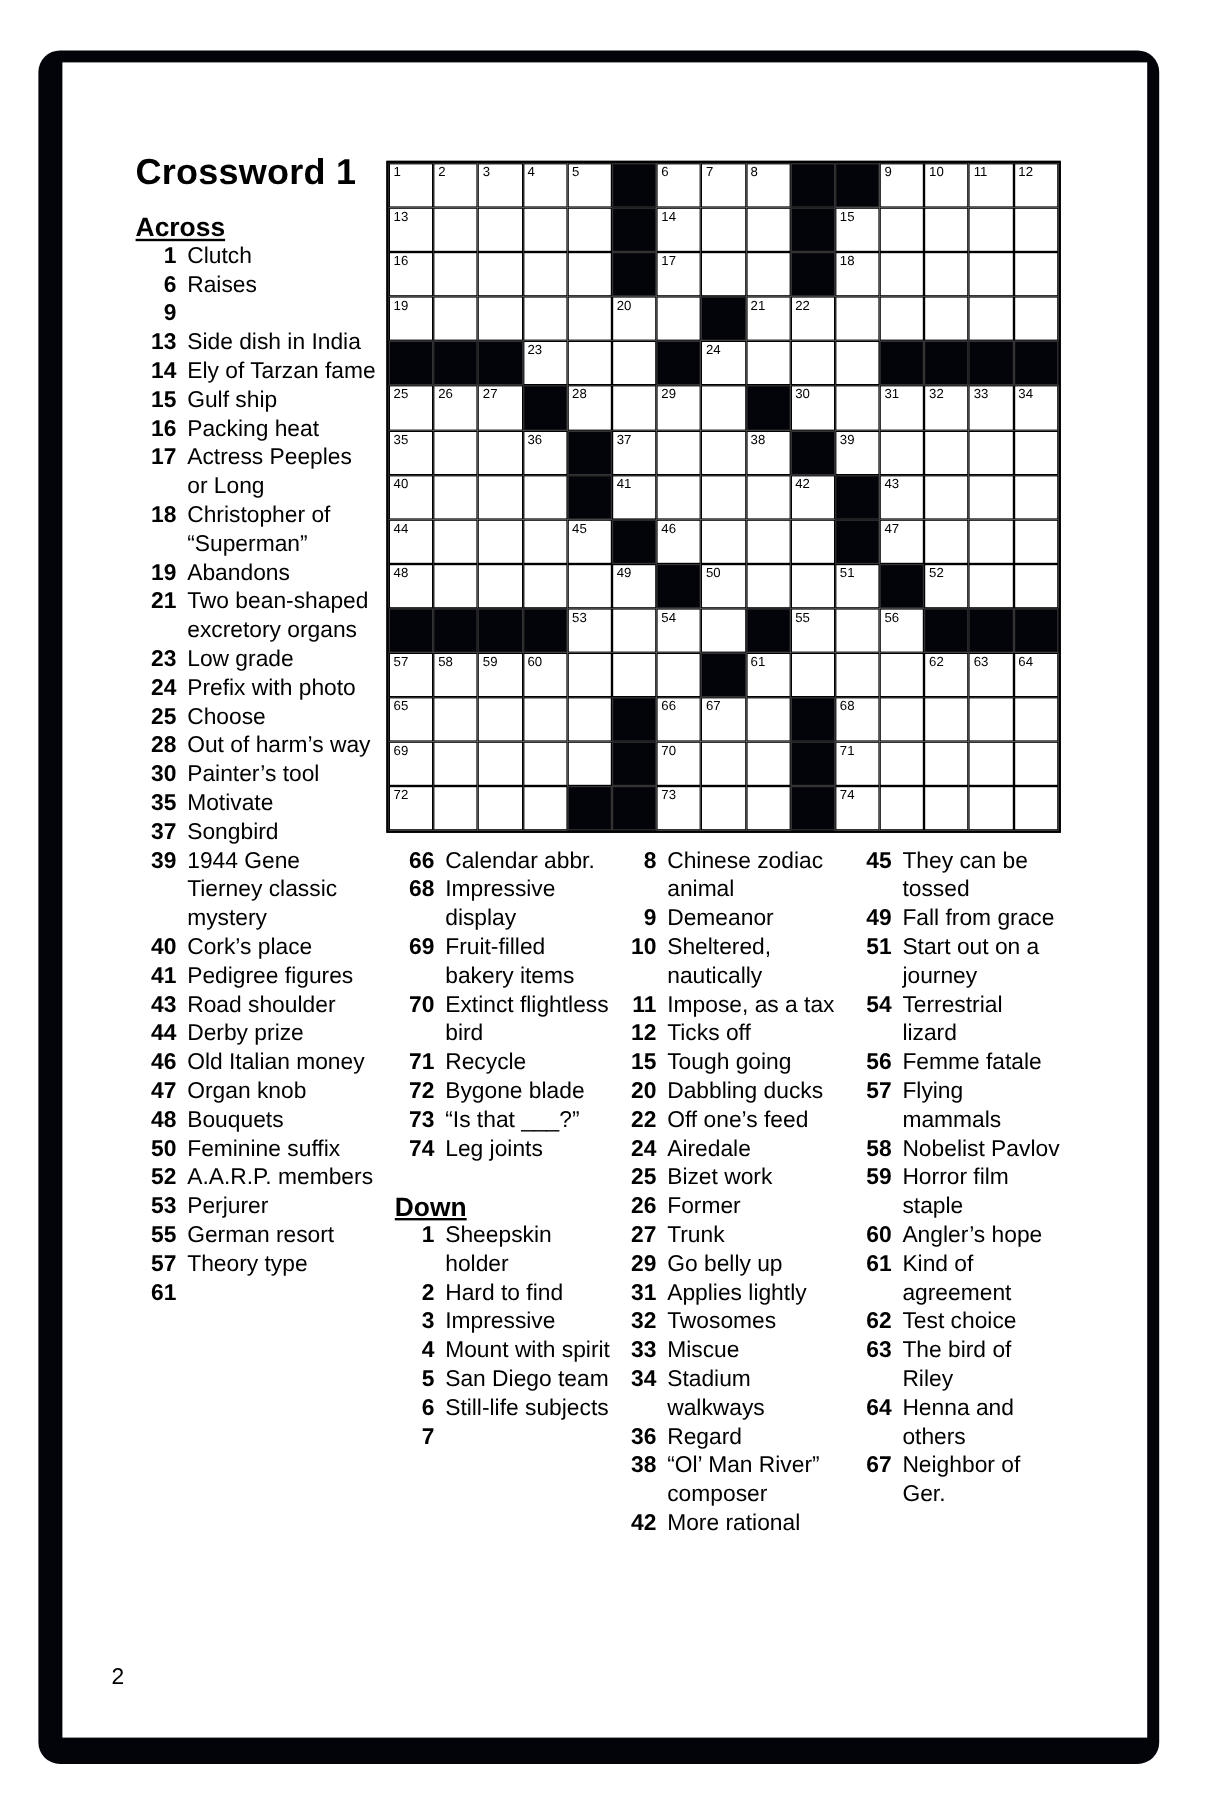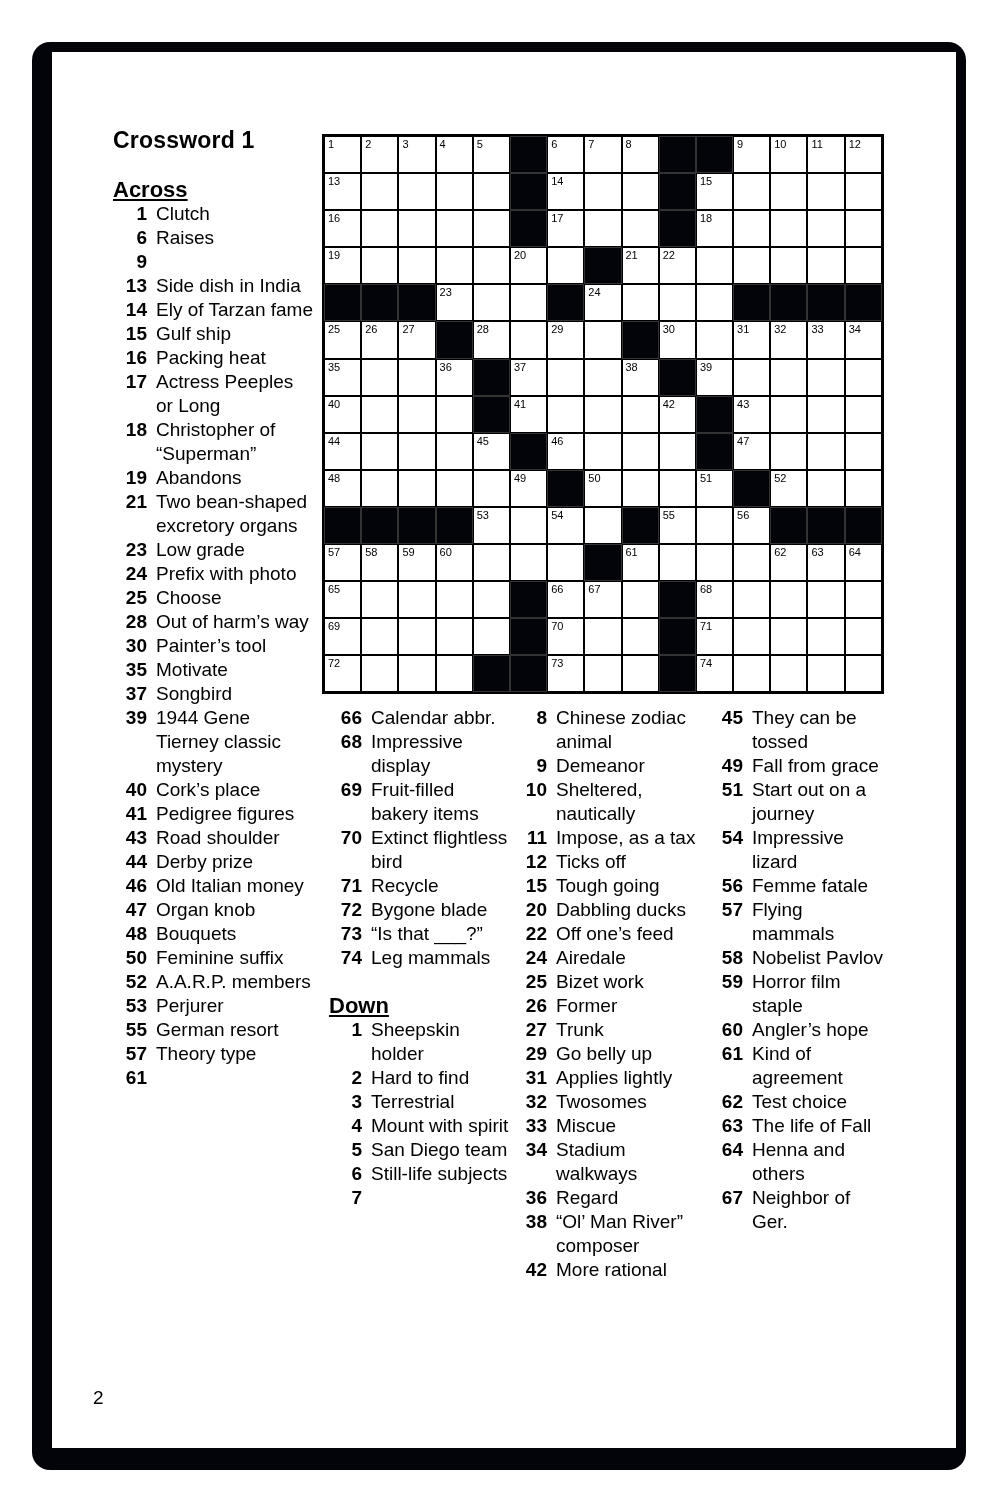--- a/index.html
+++ b/index.html
@@ -1,19 +1,19 @@
 <!DOCTYPE html>
 <html><head>
 <meta charset="utf-8">
 <style>
   html, body { margin:0; padding:0; background:#ffffff; }
   body { width:1008px; height:1500px; position:relative; font-family:"Liberation Sans", sans-serif; color:#000; overflow:hidden; }
   .frame { position:absolute; left:32px; top:42px; width:934px; height:1428px; background:#03030a; border-radius:18px; }
   .page { position:absolute; left:52px; top:52px; width:904px; height:1396px; background:#fff; }
-  .title { position:absolute; left:113px; top:127px; font-size:23px; font-weight:bold; letter-spacing:0.2px; }
+  .title { position:absolute; left:113px; top:127px; font-size:30px; font-weight:bold; letter-spacing:0.2px; }
   .grid { position:absolute; left:322px; top:134px; display:grid; grid-template-columns:repeat(15, 37.2px); grid-template-rows:repeat(15, 37.1px); border:2px solid #000; background:#000; gap:0; }
   .cell { position:relative; background:#fff; border:1px solid #000; box-sizing:border-box; }
   .cell.black { background:#03030a; border-color:#333; }
   .cell .num { position:absolute; left:3px; top:1px; font-size:11px; line-height:12px; }
   .clues { position:absolute; font-size:19px; line-height:24px; }
   .clue-heading { font-weight:bold; text-decoration:underline; font-size:22px; line-height:24px; }
   .clue { display:flex; }
   .clue .n { font-weight:bold; text-align:right; flex:0 0 auto; margin-right:9px; }
   .clue .t { flex:1 1 auto; }
   .col-a { left:113px; top:178px; width:200px; }
@@ -564,35 +564,35 @@
     <div class="clue">
       <span class="n">72</span>
       <span class="t">Bygone blade</span>
     </div>
     <div class="clue">
       <span class="n">73</span>
       <span class="t">“Is that ___?”</span>
     </div>
     <div class="clue">
       <span class="n">74</span>
-      <span class="t">Leg mammals</span>
+      <span class="t">Leg joints</span>
     </div>
     <div class="spacer"></div>
     <div class="clue-heading">Down</div>
     <div class="clue">
       <span class="n">1</span>
       <span class="t">Sheepskin holder</span>
     </div>
     <div class="clue">
       <span class="n">2</span>
       <span class="t">Hard to find</span>
     </div>
     <div class="clue">
       <span class="n">3</span>
-      <span class="t">Terrestrial</span>
+      <span class="t">Impressive</span>
     </div>
     <div class="clue">
       <span class="n">4</span>
       <span class="t">Mount with spirit</span>
     </div>
     <div class="clue">
       <span class="n">5</span>
       <span class="t">San Diego team</span>
     </div>
     <div class="clue">
@@ -693,21 +693,21 @@
     <div class="clue">
       <span class="n">49</span>
       <span class="t">Fall from grace</span>
     </div>
     <div class="clue">
       <span class="n">51</span>
       <span class="t">Start out on a journey</span>
     </div>
     <div class="clue">
       <span class="n">54</span>
-      <span class="t">Impressive lizard</span>
+      <span class="t">Terrestrial lizard</span>
     </div>
     <div class="clue">
       <span class="n">56</span>
       <span class="t">Femme fatale</span>
     </div>
     <div class="clue">
       <span class="n">57</span>
       <span class="t">Flying mammals</span>
     </div>
     <div class="clue">
@@ -725,21 +725,21 @@
     <div class="clue">
       <span class="n">61</span>
       <span class="t">Kind of agreement</span>
     </div>
     <div class="clue">
       <span class="n">62</span>
       <span class="t">Test choice</span>
     </div>
     <div class="clue">
       <span class="n">63</span>
-      <span class="t">The life of Fall</span>
+      <span class="t">The bird of Riley</span>
     </div>
     <div class="clue">
       <span class="n">64</span>
       <span class="t">Henna and others</span>
     </div>
     <div class="clue">
       <span class="n">67</span>
       <span class="t">Neighbor of Ger.</span>
     </div>
   </div>

